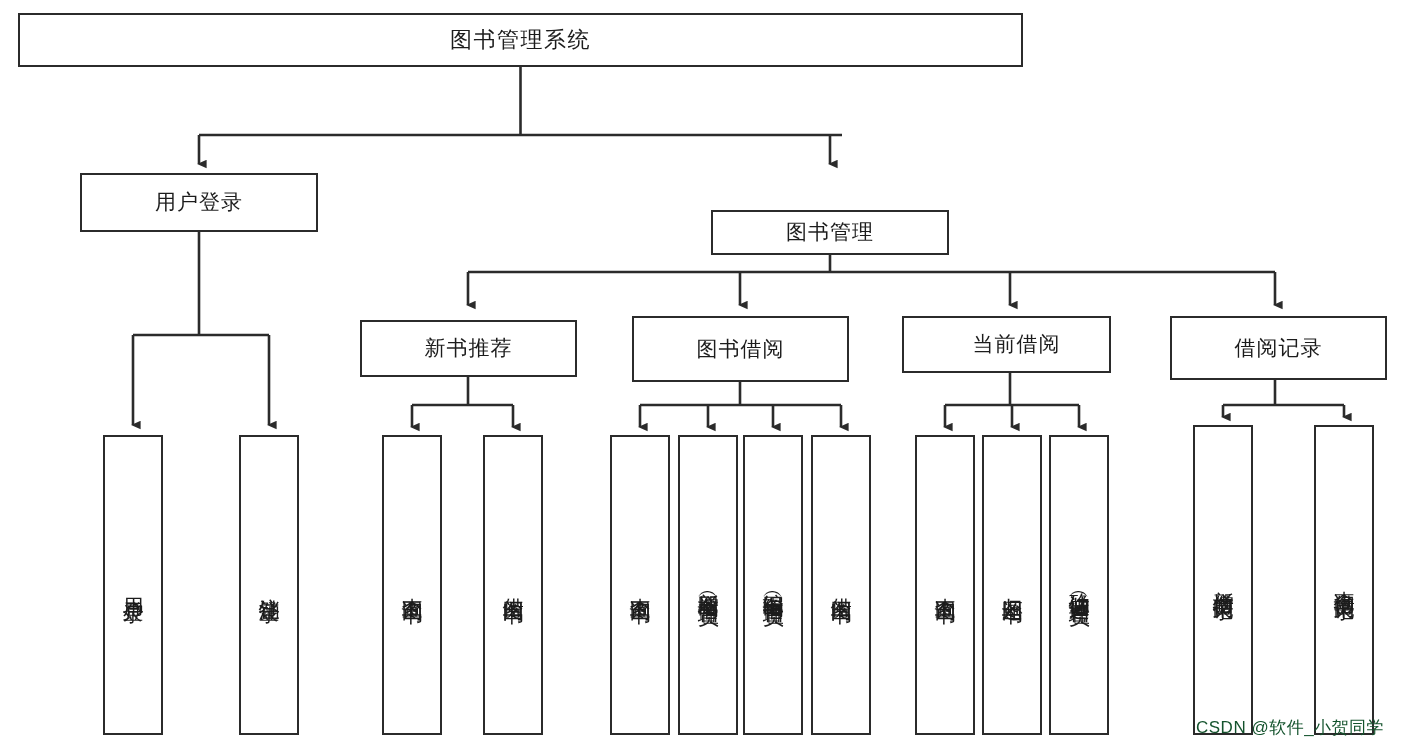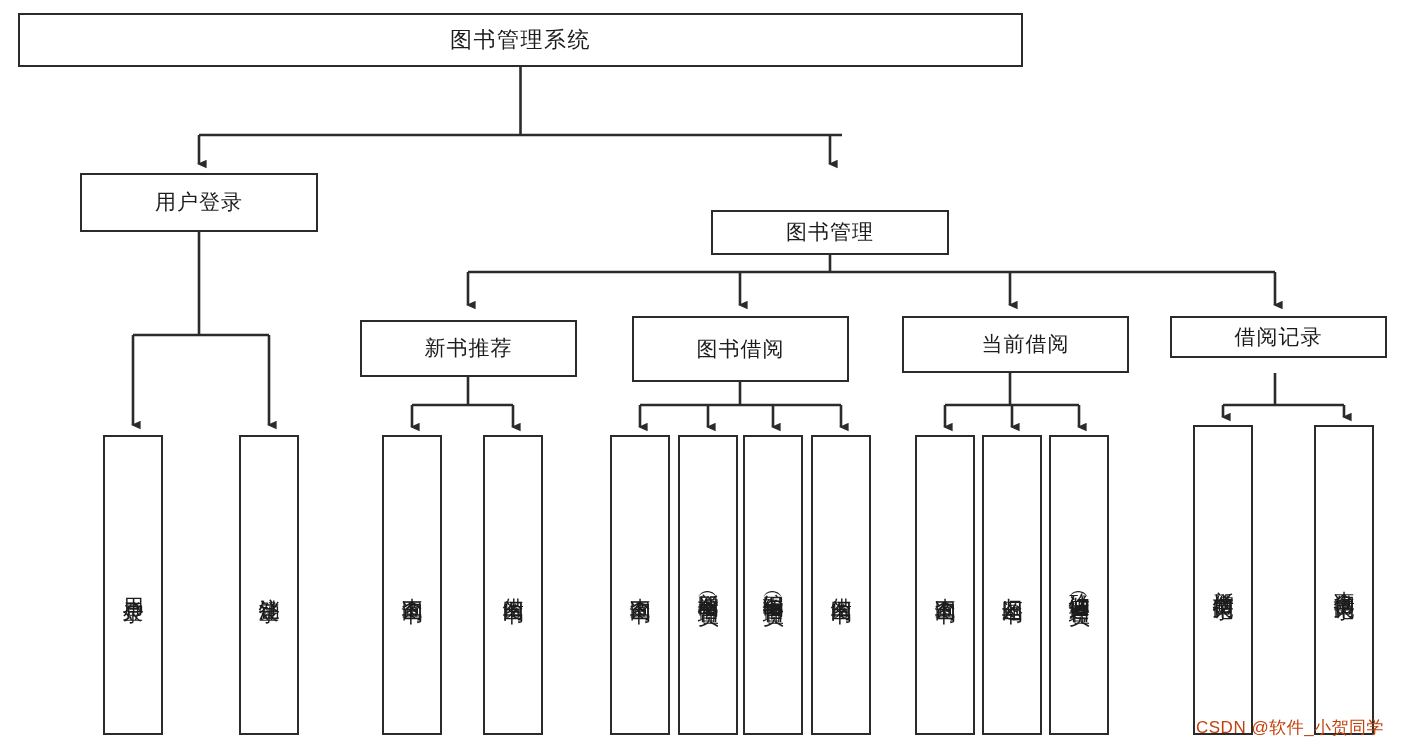--- a/index.html
+++ b/index.html
@@ -63,21 +63,21 @@
     text-orientation: upright;
     font-size: 21px;
     line-height: 1.08;
     letter-spacing: 2px;
     white-space: normal;
     max-height: 270px;
   }
   .watermark {
     position: absolute;
     font-size: 17px;
-    color: #c2410c;
+    color: #14532d;
     letter-spacing: 0.5px;
     white-space: nowrap;
     z-index: 5;
     font-family: "Liberation Sans", "DejaVu Sans", sans-serif;
   }
 </style>
 </head>
 <body>
 
 <div id="canvas">
@@ -143,24 +143,24 @@
   <div class="node horiz" style="left:711px; top:173px; width:238px; height:45px;margin-top:37px;">
     <span class="lbl">图书管理</span>
   </div>
 
   <div class="node horiz" style="left:360px; top:320px; width:217px; height:57px;">
     <span class="lbl">新书推荐</span>
   </div>
   <div class="node horiz" style="left:632px; top:316px; width:217px; height:66px;">
     <span class="lbl">图书借阅</span>
   </div>
-  <div class="node horiz" style="left:902px; top:316px; width:227px; height:57px;padding-left:20px;">
+  <div class="node horiz" style="left:902px; top:316px; width:209px; height:57px;padding-left:20px;">
     <span class="lbl">当前借阅</span>
   </div>
-  <div class="node horiz" style="left:1170px; top:316px; width:217px; height:42px;">
+  <div class="node horiz" style="left:1170px; top:316px; width:217px; height:64px;">
     <span class="lbl">借阅记录</span>
   </div>
 
   <div class="node vert" style="left:103px; top:435px; width:60px; height:300px;">
     <span class="lbl">用户登录</span>
   </div>
   <div class="node vert" style="left:239px; top:435px; width:60px; height:300px;">
     <span class="lbl">注销登录</span>
   </div>
 

